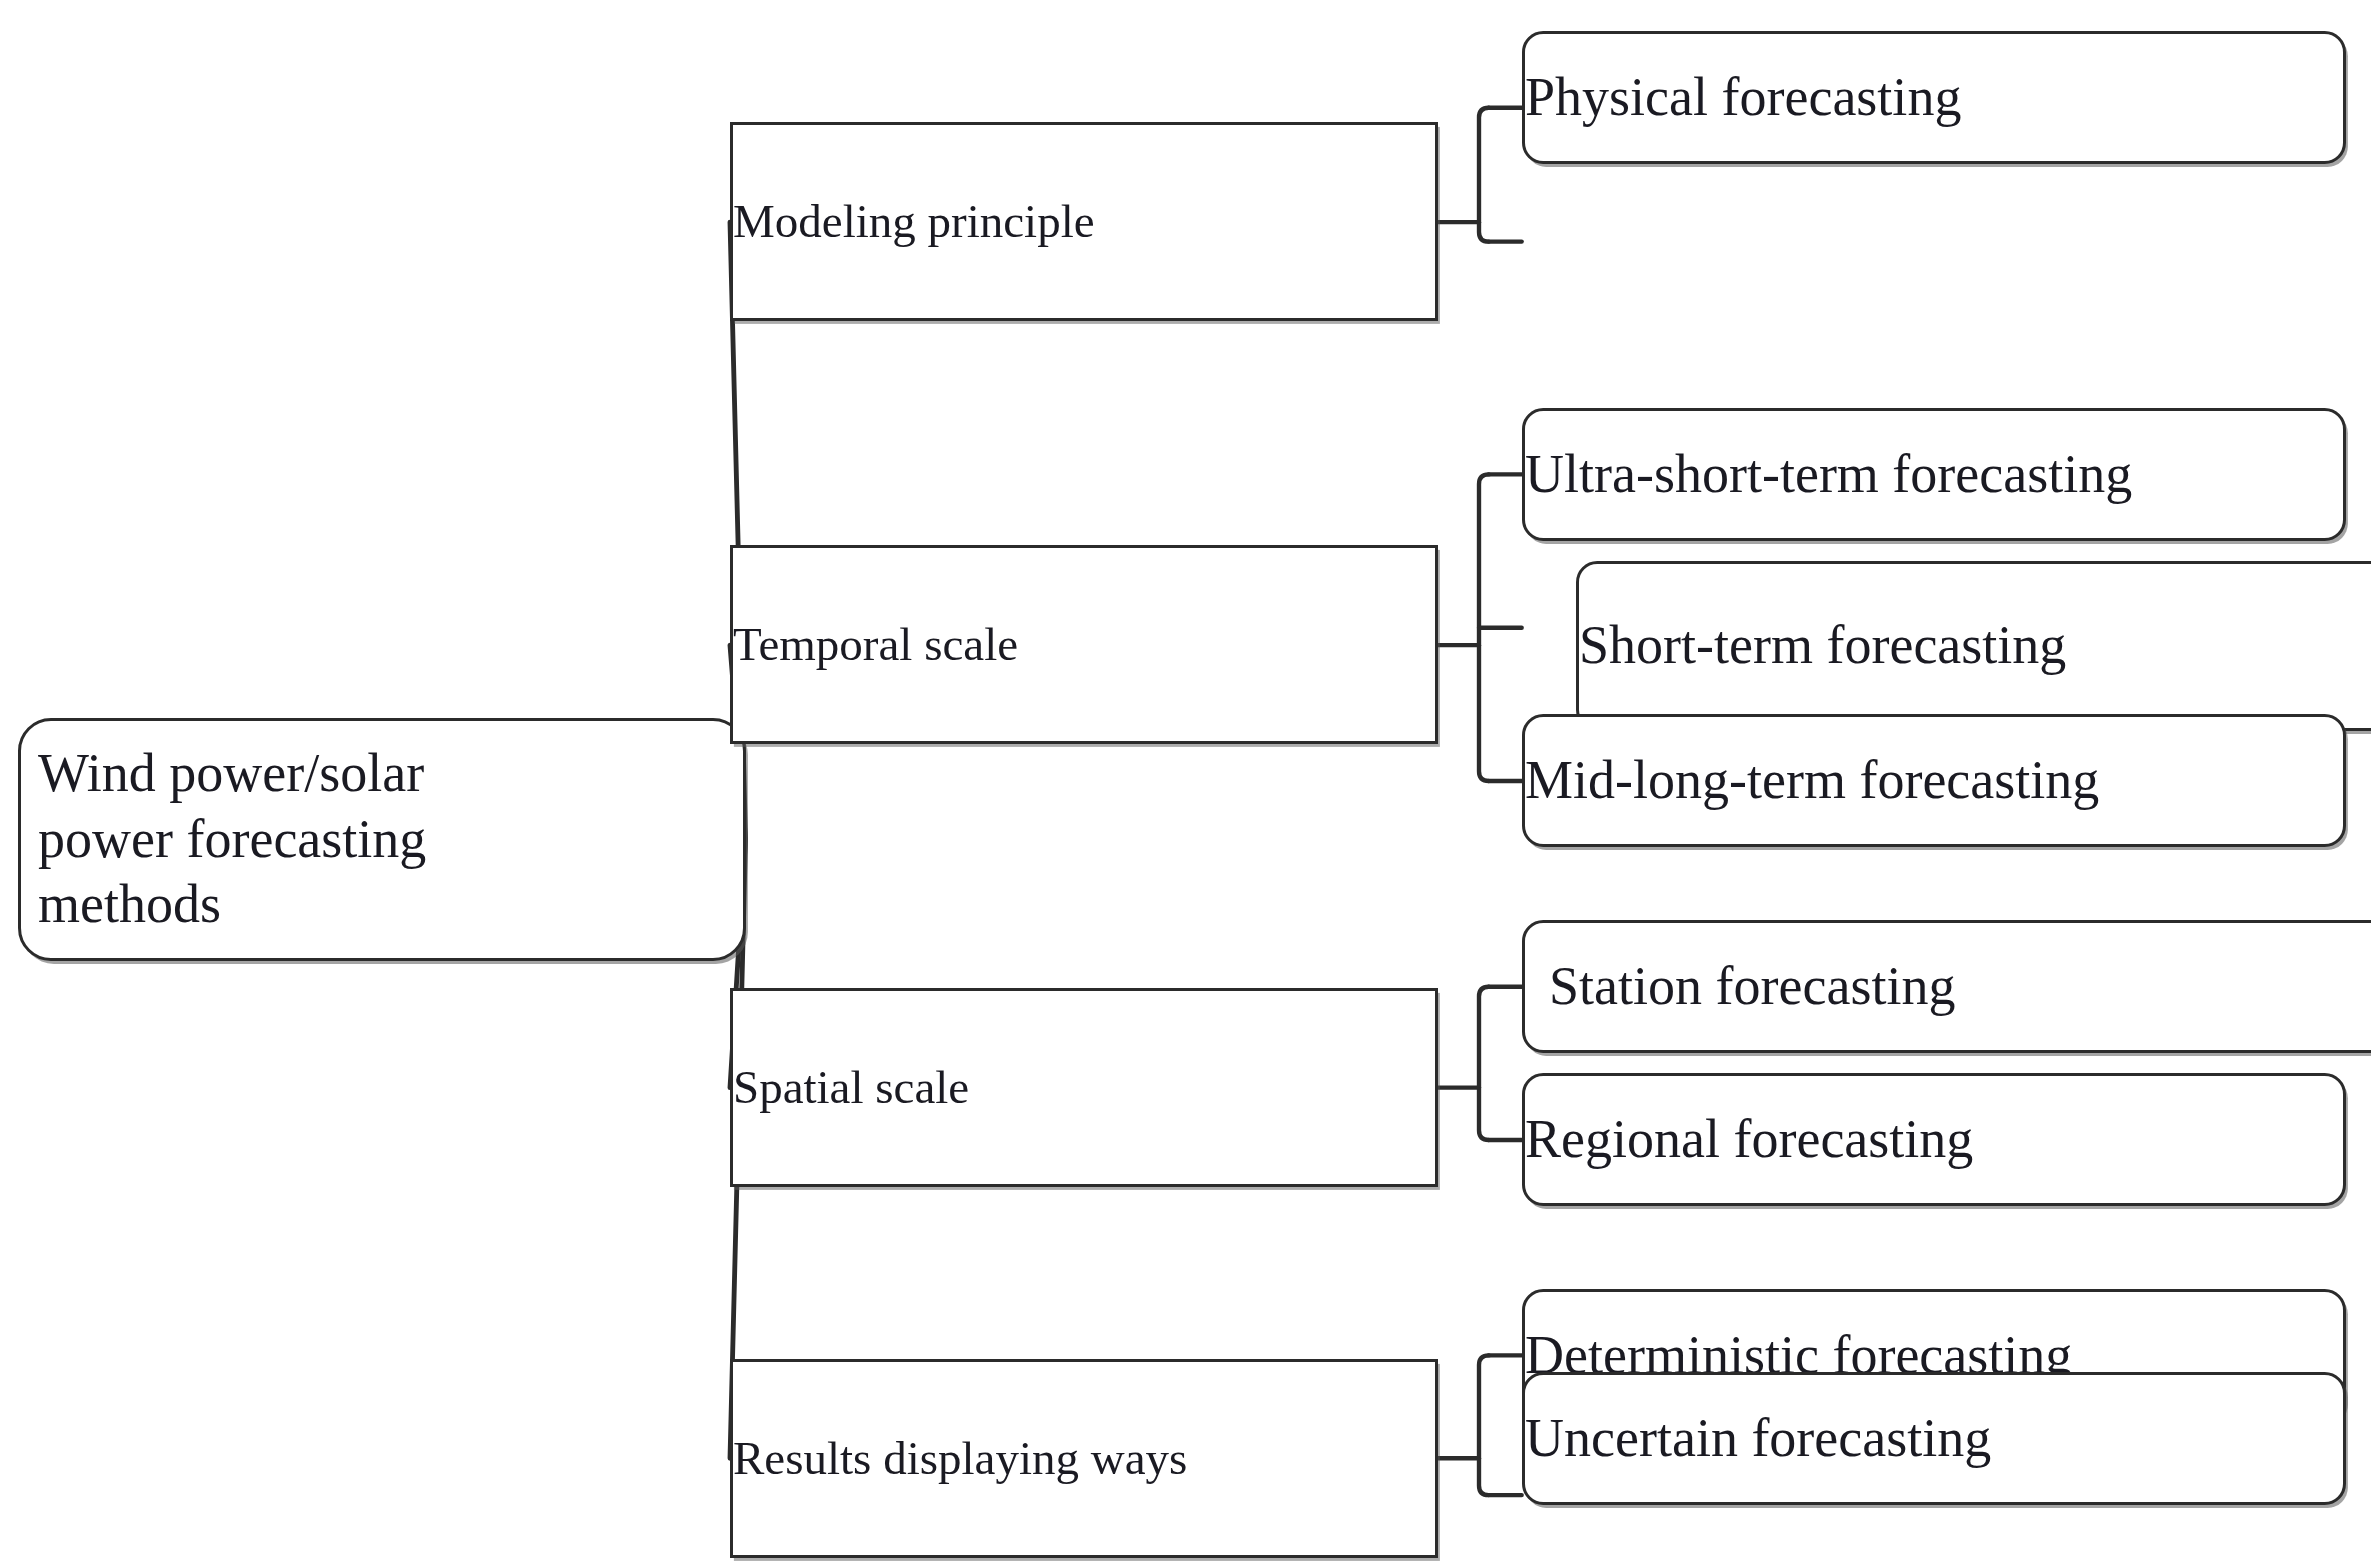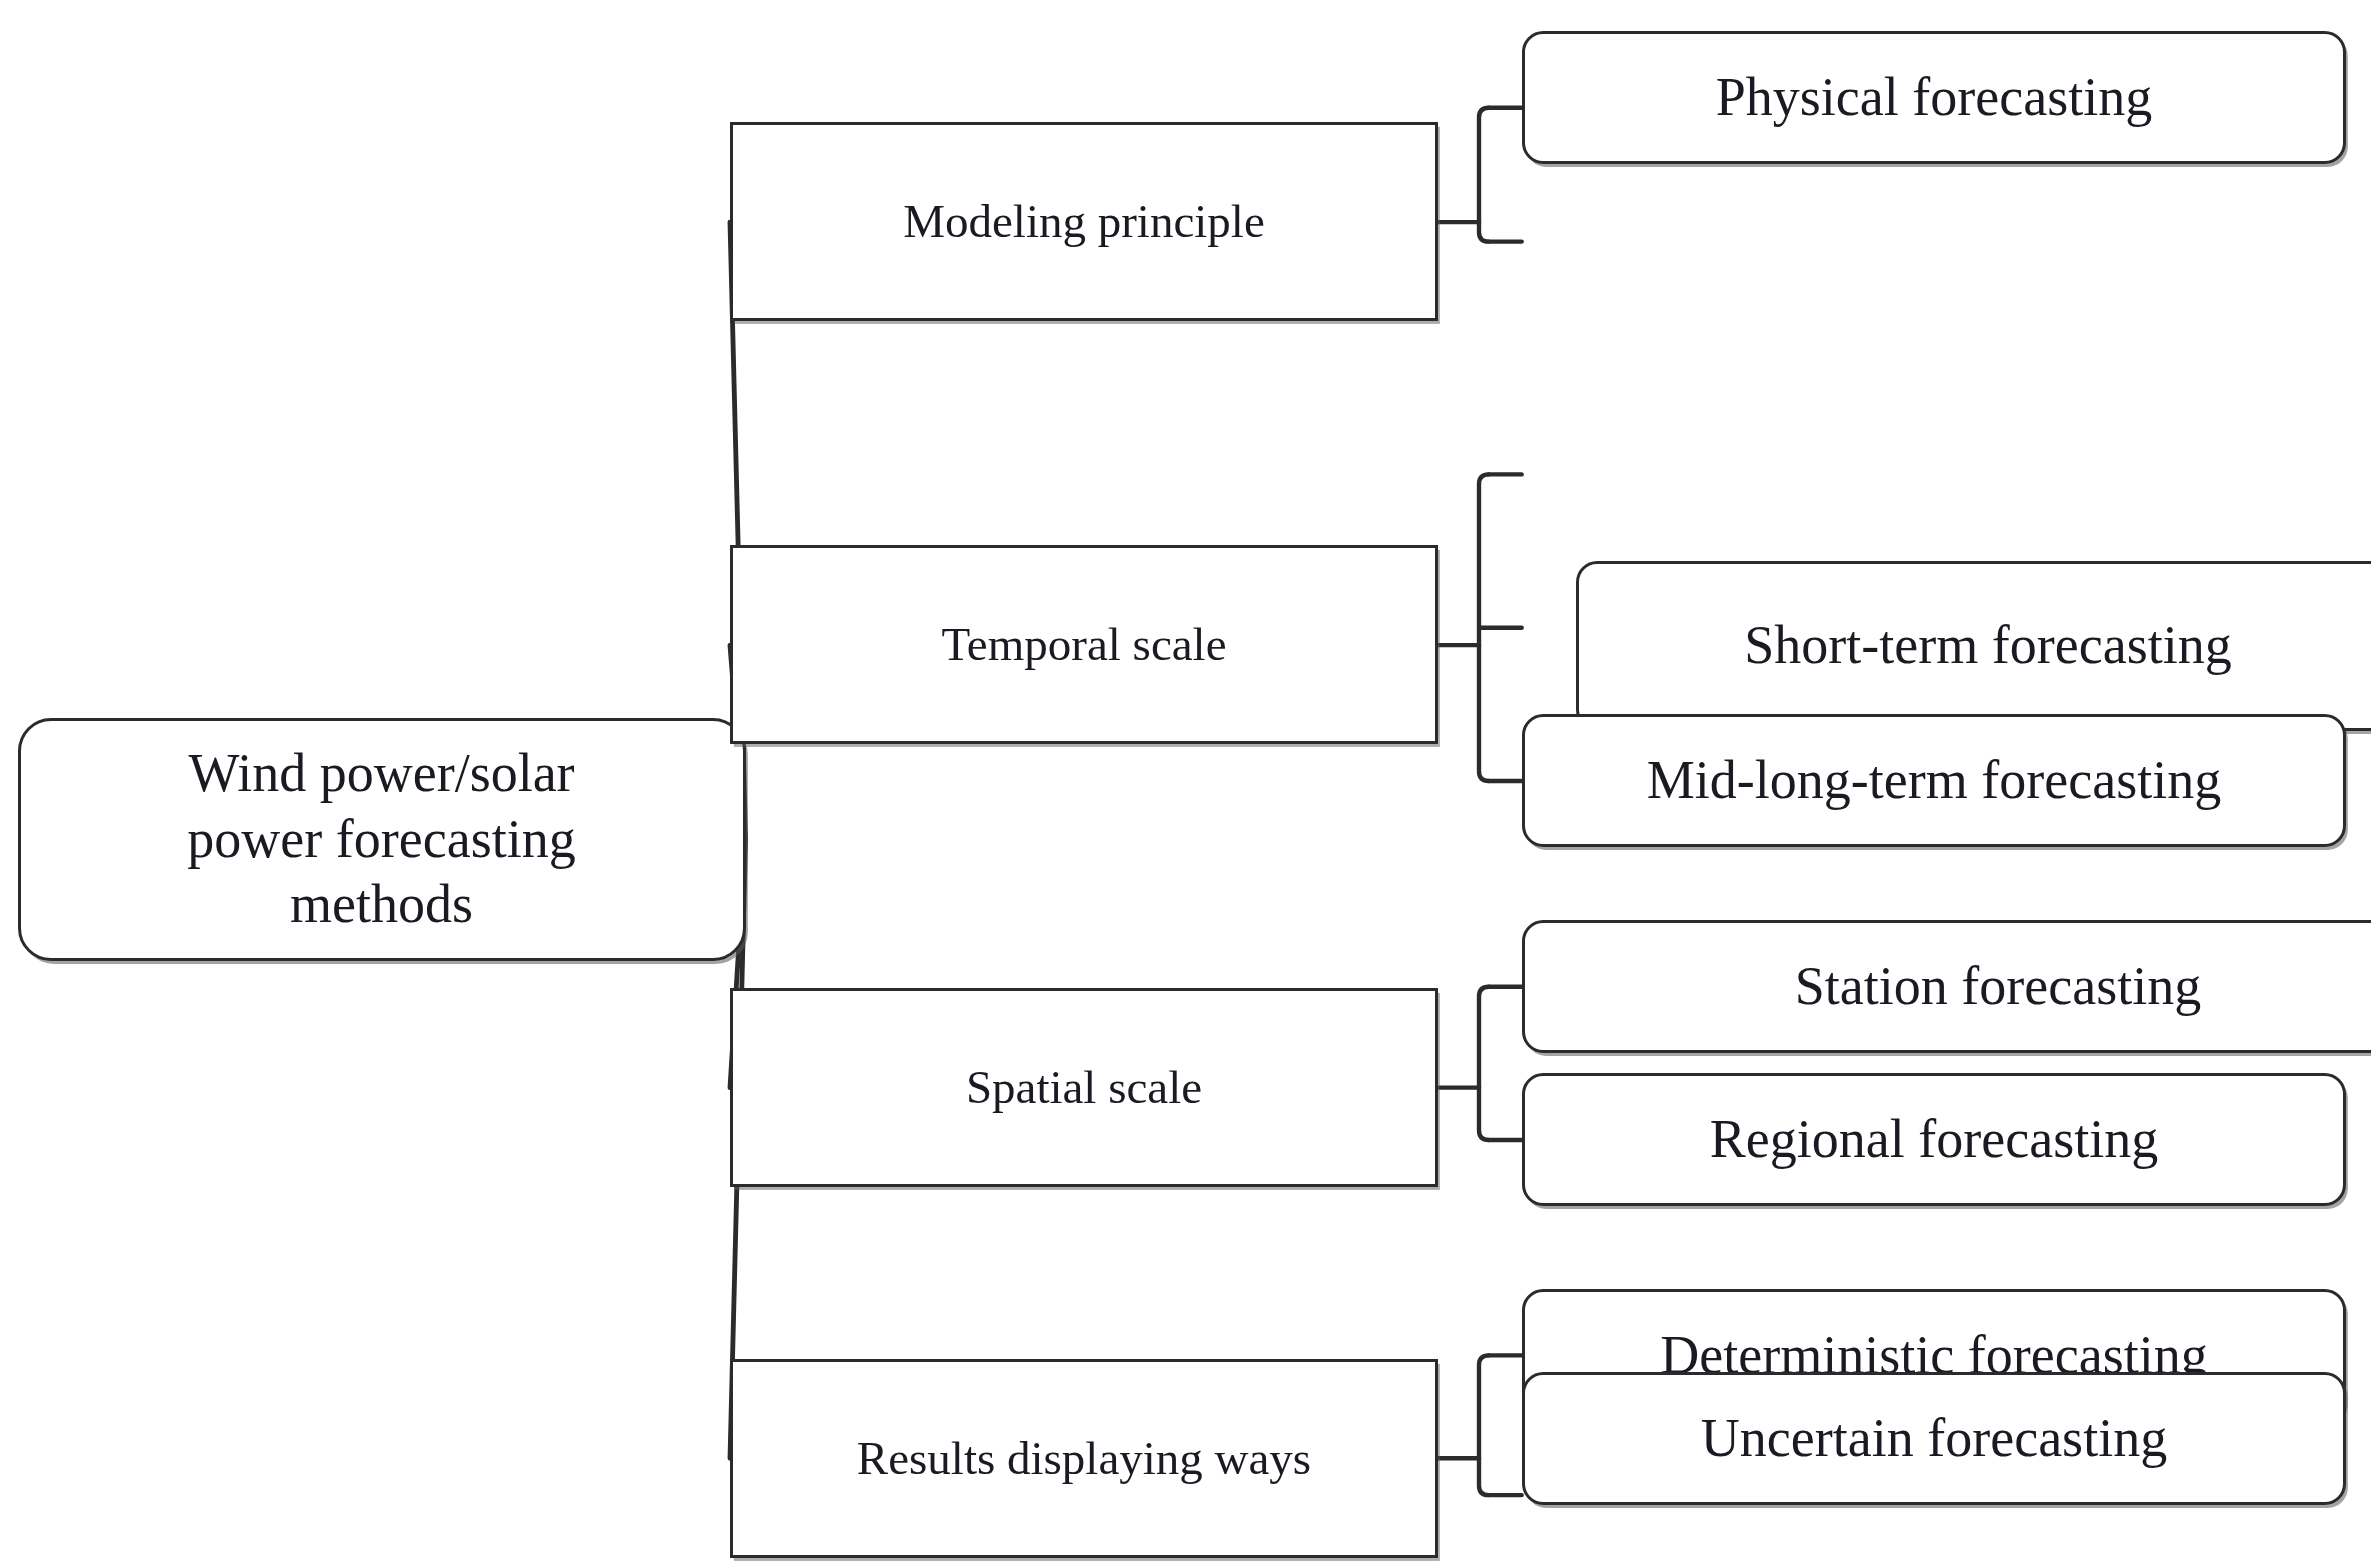--- a/index.html
+++ b/index.html
@@ -23,21 +23,20 @@
     height: 1563px;
     pointer-events: none;
   }
   .node {
     position: absolute;
     box-sizing: border-box;
     background: #ffffff;
     display: flex;
     align-items: center;
     justify-content: center;
-    text-align: center;
     color: #1a1a22;
     line-height: 1.22;
     z-index: 2;
   }
   .node-root {
     border: 3.9px solid #2b2b2b;
     border-radius: 33px;
     font-size: 54px;
     padding: 0 17.5px;
     box-shadow: 2.9px 3.9px 0 -1px rgba(90,90,90,0.55);
@@ -110,20 +109,23 @@
   <div class="node node-branch" style="left:730px; top:122px; width:708px; height:199px;">
     <span class="label">Modeling principle</span>
   </div>
   <div class="node node-leaf" style="left:1522px; top:31px; width:824px; height:133px;">
     <span class="label">Physical forecasting</span>
   </div>
 
   <div class="node node-branch" style="left:730px; top:545px; width:708px; height:199px;">
     <span class="label">Temporal scale</span>
   </div>
+  <div class="node node-leaf" style="left:1522px; top:408px; width:824px; height:133px;">
+    <span class="label">Ultra-short-term forecasting</span>
+  </div>
   <div class="node node-leaf" style="left:1576px; top:561px; width:824px; height:170px;">
     <span class="label">Short-term forecasting</span>
   </div>
   <div class="node node-leaf" style="left:1522px; top:714px; width:824px; height:133px;">
     <span class="label">Mid-long-term forecasting</span>
   </div>
 
   <div class="node node-branch" style="left:730px; top:988px; width:708px; height:199px;">
     <span class="label">Spatial scale</span>
   </div>

